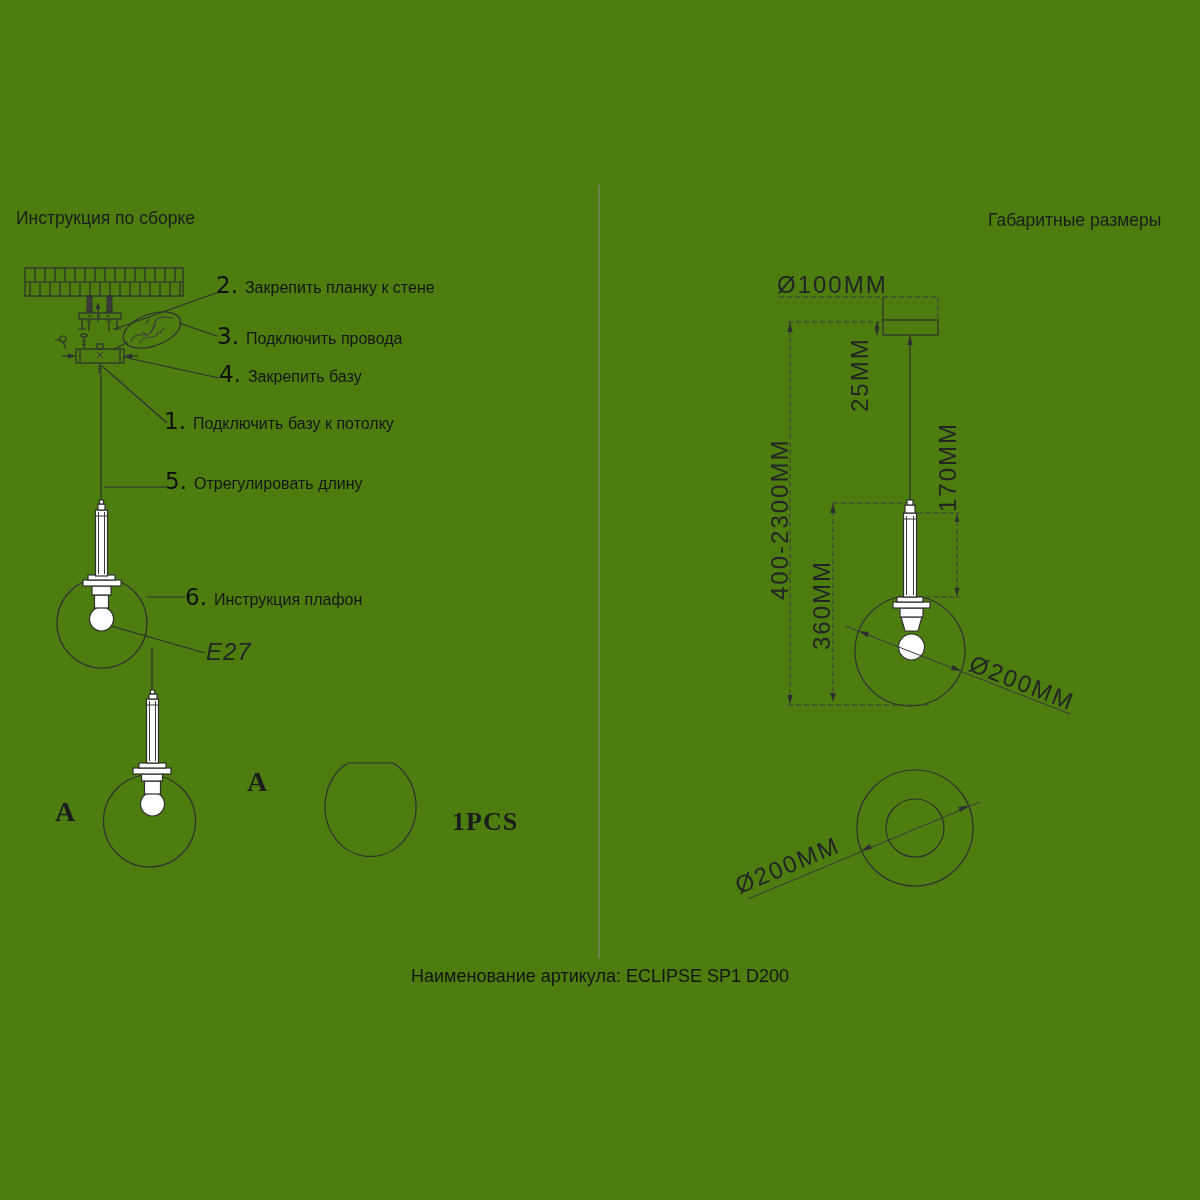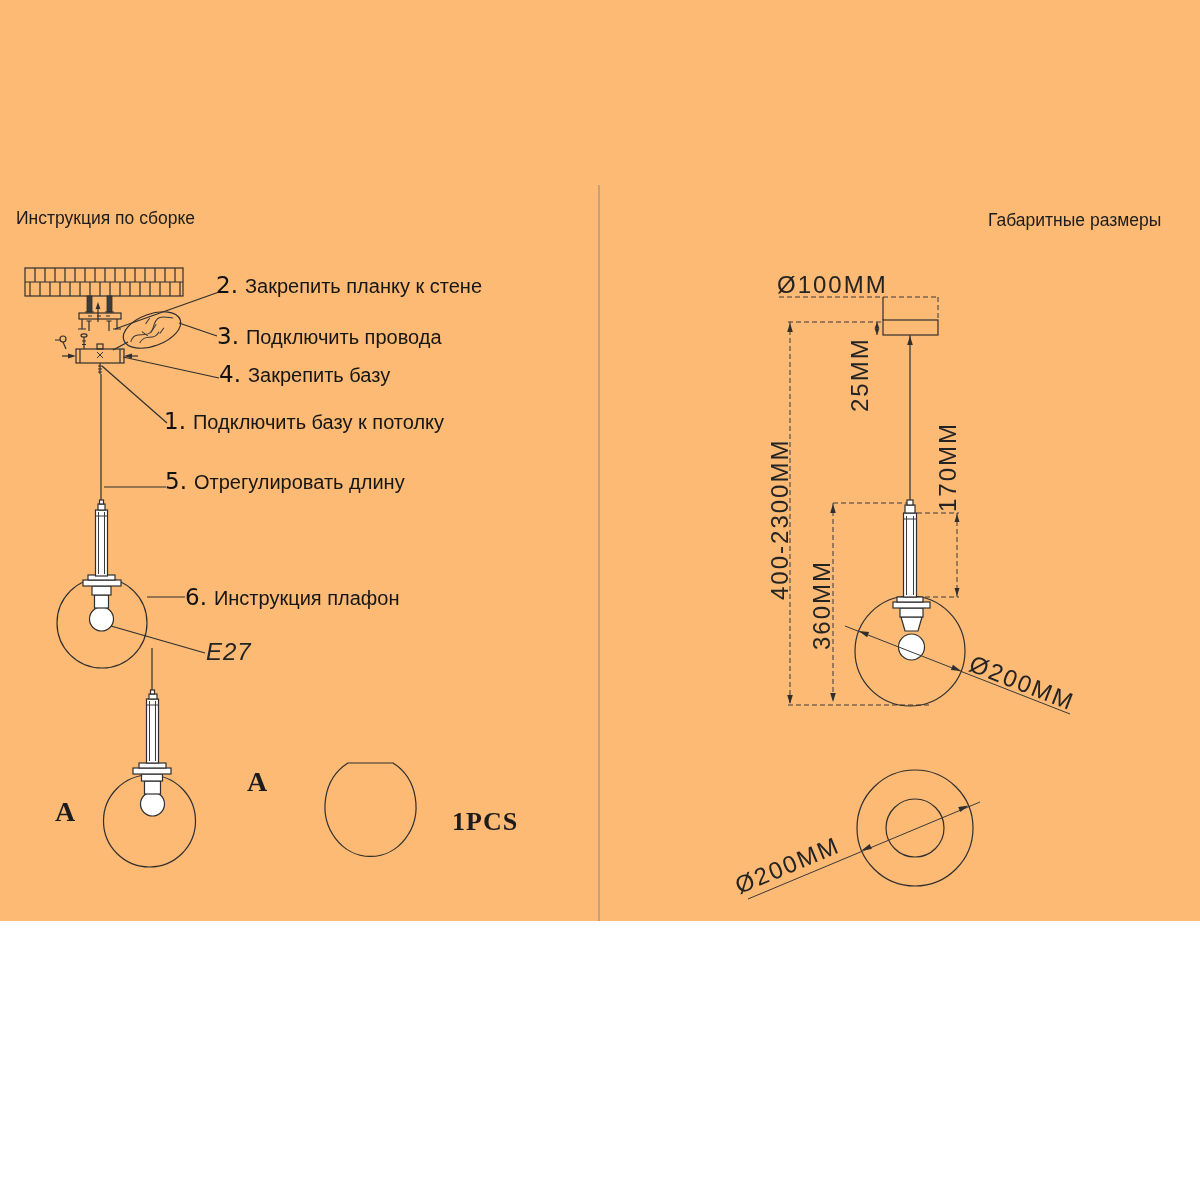--- a/index.html
+++ b/index.html
@@ -1,22 +1,22 @@
 <!DOCTYPE html>
 <html><head>
 <meta charset="utf-8">
 <style>
   html,body{margin:0;padding:0;background:#fff;}
-  #canvas{position:relative;width:1200px;height:921px;background:#fdba74;overflow:hidden;
+  #canvas{position:relative;width:1200px;height:1200px;background:#4d7c0f;overflow:hidden;
           font-family:"Liberation Sans",sans-serif;}
   .t{position:absolute;white-space:nowrap;color:#1c1c1c;}
   .title{font-size:17.5px;}
   .step{display:flex;align-items:baseline;}
   .num{font:23px "DejaVu Sans",sans-serif;margin-right:7px;color:#111;}
-  .ru{font-size:20px;color:#161616;}
+  .ru{font-size:16px;color:#161616;}
   .dim{font-size:24px;letter-spacing:2px;color:#242424;}
   .rot90{transform-origin:left top;transform:rotate(-90deg);}
   .serif{font-family:"Liberation Serif",serif;font-weight:bold;}
   .footer{left:0;width:1200px;text-align:center;font-size:18px;color:#151515;}
   svg{position:absolute;left:0;top:0;}
   .ln{stroke:#2f2f2f;stroke-width:1.2;fill:none;}
   .lnf{stroke:#2f2f2f;stroke-width:1.2;fill:#ffffff;}
   .thin{stroke:#3a3a3a;stroke-width:1;fill:none;}
   .dash{stroke:#3a3a3a;stroke-width:1;fill:none;stroke-dasharray:5 3;}
   .arr{fill:#2f2f2f;stroke:none;}
@@ -213,13 +213,14 @@
   <div class="t serif" style="left:452px;top:784px;font-size:26px;letter-spacing:1px;margin-top:23px;">1PCS</div>
 
   <div class="t dim" style="left:777px;top:271px;">Ø100MM</div>
   <div class="t dim rot90" style="left:846px;top:412px;">25MM</div>
   <div class="t dim rot90" style="left:766px;top:600px;">400-2300MM</div>
   <div class="t dim rot90" style="left:808px;top:650px;">360MM</div>
   <div class="t dim rot90" style="left:934px;top:512px;">170MM</div>
   <div class="t dim" style="left:966px;top:648px;height:26px;transform-origin:left bottom;transform:rotate(21.4deg);">Ø200MM</div>
   <div class="t dim" style="left:741px;top:872px;height:26px;transform-origin:left bottom;transform:rotate(-22.7deg);">Ø200MM</div>
 
+  <div class="t footer" style="top:966px;">Наименование артикула: ECLIPSE SP1 D200</div>
 </div>
 
 </body></html>

